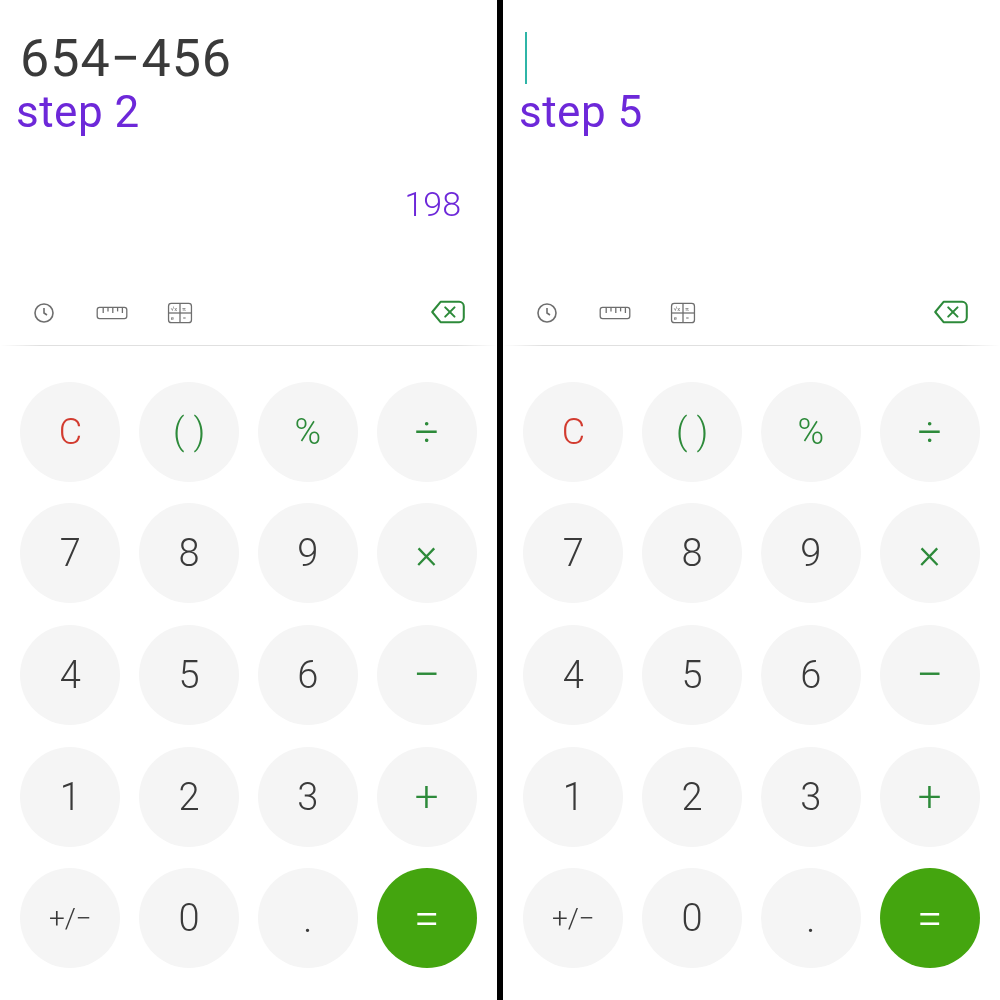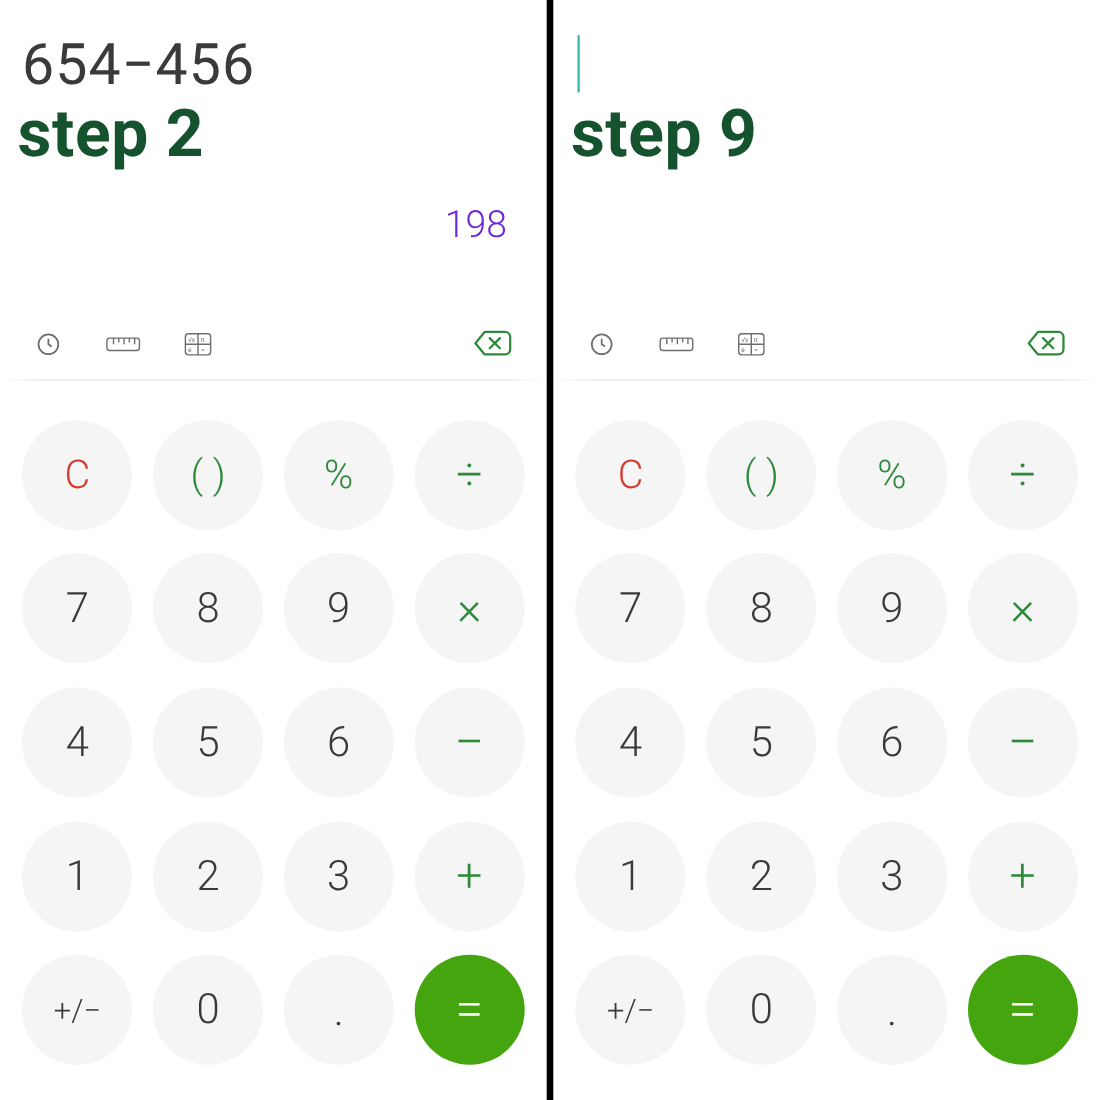--- a/index.html
+++ b/index.html
@@ -3,21 +3,21 @@
 <meta charset="utf-8">
 <style>
   * { box-sizing: border-box; margin: 0; padding: 0; }
   html, body { width: 1000px; height: 1000px; overflow: hidden; font-family: -apple-system, BlinkMacSystemFont, "Segoe UI", Roboto, Arial, sans-serif; background: #fff; }
   .canvas { position: relative; width: 1000px; height: 1000px; background: #fff; }
   .divider { position: absolute; left: 497px; top: 0; width: 6px; height: 1000px; background: #000; }
   .pane { position: absolute; top: 0; width: 497px; height: 1000px; background: #fff; }
   .pane.left { left: 0; }
   .pane.right { left: 503px; }
   .display { position: relative; height: 345px; padding: 14px 36px 0 20px; }
-  .step-label { position: absolute; left: 16px; top: 86px; font-size: 60px; font-weight: 700; letter-spacing: 0.5px; color: #14532d; }
+  .step-label { position: absolute; left: 16px; top: 86px; font-size: 44px; font-weight: 400; letter-spacing: 0.5px; color: #6d28d9; }
   .expression { text-align: left; font-size: 52px; font-weight: 400; color: #3a3a3a; letter-spacing: 1px; padding-top: 14px; }
   .cursor { display:inline-block; width:2px; height:52px; background:#2fb5a7; vertical-align:-8px; margin-left:2px;}
   .result { position: absolute; right: 36px; top: 184px; font-size: 34px; color: #6d28d9; font-weight: 300; }
   .toolbelt { position: absolute; left: 0; right: 0; bottom: 18px; display: flex; align-items: center; padding: 0 28px; }
   .toolbelt .tool { width: 32px; height: 26px; margin-right: 36px; display:flex; align-items:center; justify-content:center; color:#6e6e6e; }
   .toolbelt .spacer { flex: 1; }
   .toolbelt .backspace { width: 40px; height: 28px; color:#2d8a3a; }
   .hr { position:absolute; top:345px; left:0; right:0; height:1px; background:linear-gradient(to right, rgba(0,0,0,0) 0, rgba(0,0,0,0.12) 8%, rgba(0,0,0,0.12) 92%, rgba(0,0,0,0) 100%);}
   .keypad { position: absolute; top: 378px; left: 0; right: 0; bottom: 0; padding: 0 18px 28px 18px; display: grid; grid-template-columns: repeat(4, 1fr); grid-template-rows: repeat(5, 1fr); gap: 14px 14px; place-items: center; }
   .key { width: 100px; height: 100px; border-radius: 50%; background: #f5f5f5; display:flex; align-items:center; justify-content:center; font-size: 38px; font-weight: 300; color:#3a3a3a; user-select:none; }
@@ -98,21 +98,21 @@
     <div class="key sign">+/−</div>
     <div class="key">0</div>
     <div class="key dot">.</div>
     <div class="key equals">=</div>
   </div>
 </div>
 
 <div class="pane right">
   <div class="display">
     <div class="expression"><span class="cursor"></span></div>
-    <div class="step-label">step 9</div>
+    <div class="step-label">step 5</div>
     <div class="result"></div>
     <div class="toolbelt">
       <div class="tool">
         <svg viewBox="0 0 24 24" width="24" height="24" fill="none" stroke="currentColor" stroke-width="1.6">
               <circle cx="12" cy="12" r="9"></circle>
               <path d="M12 7v5l3 2"></path>
             </svg>
       </div>
       <div class="tool">
         <svg viewBox="0 0 40 20" width="34" height="18" fill="none" stroke="currentColor" stroke-width="1.6">

